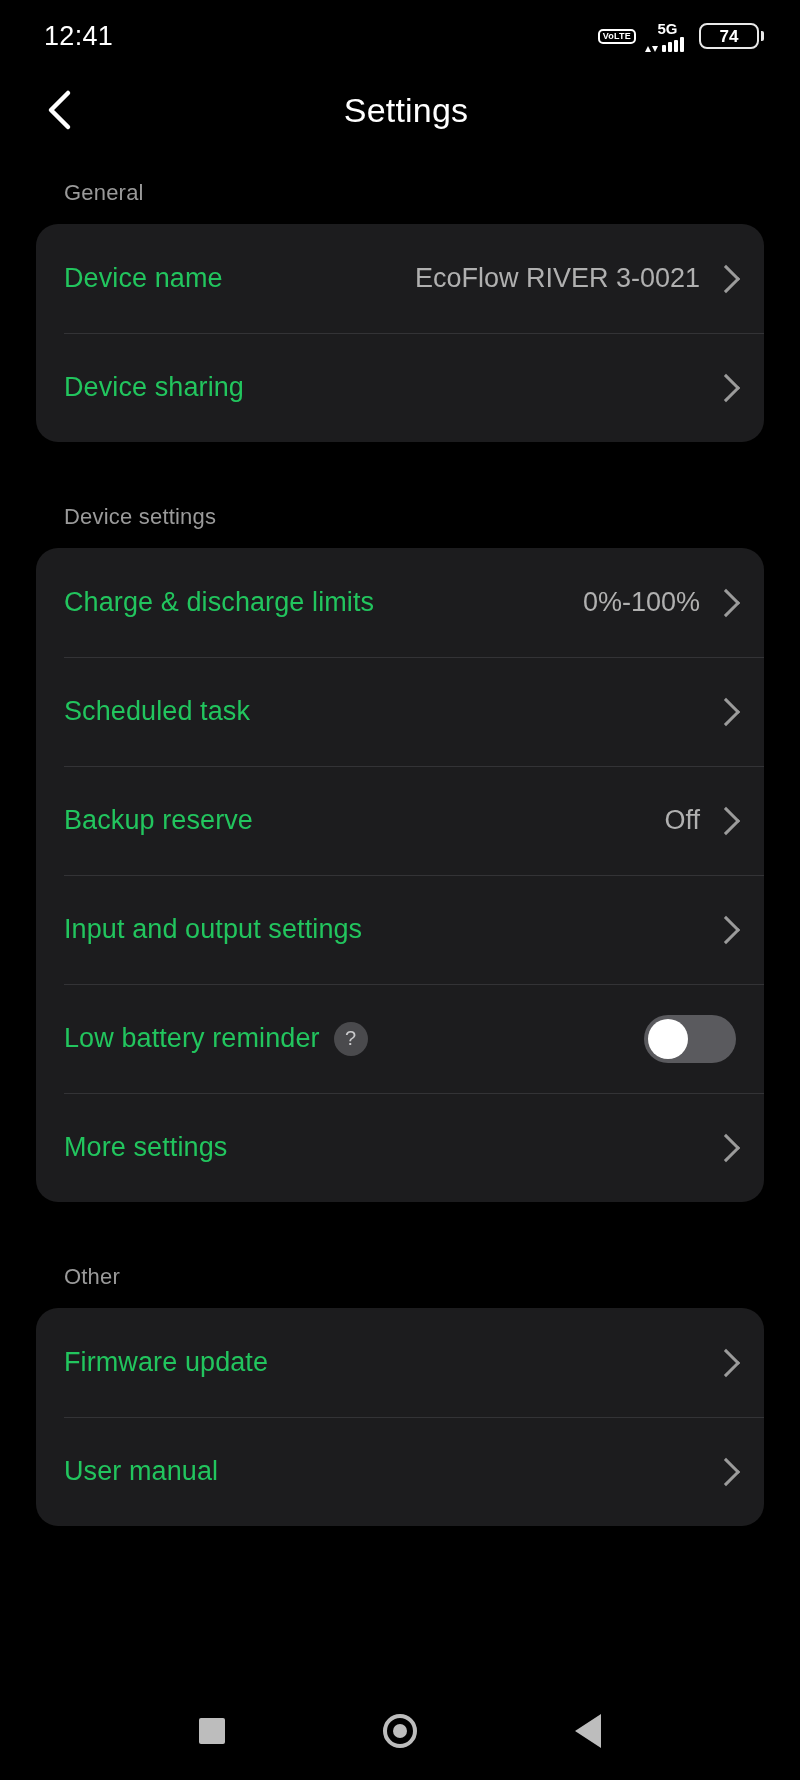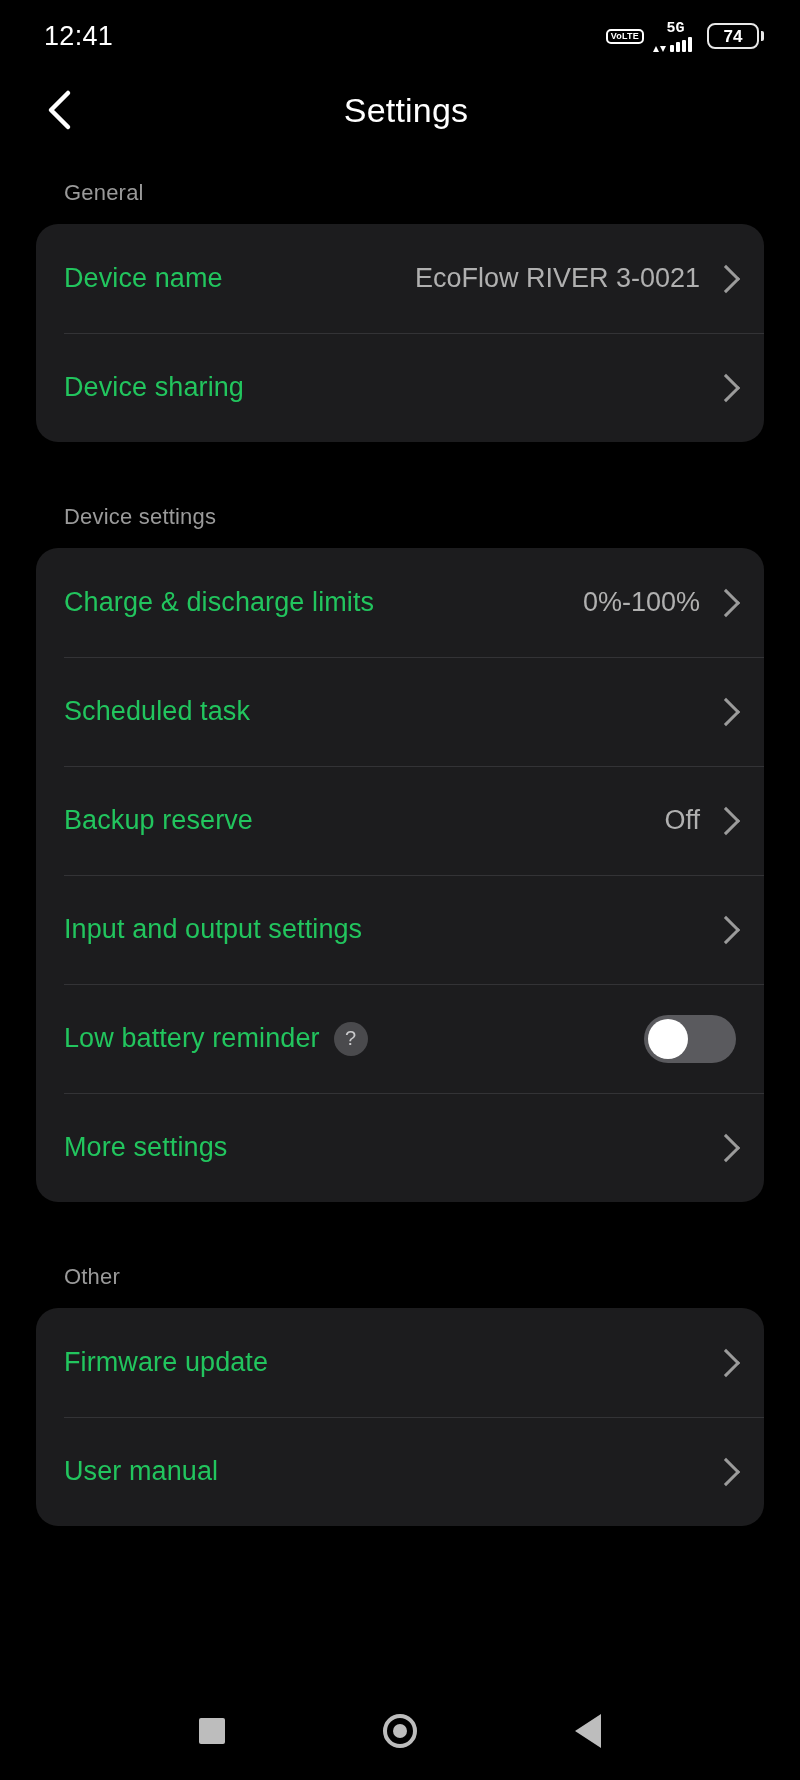--- a/index.html
+++ b/index.html
@@ -16,39 +16,39 @@
     justify-content:space-between; padding:0 36px 0 44px;
   }
   .clock { font-size:27px; font-weight:400; letter-spacing:.3px; color:#fff; }
   .status-right { display:flex; align-items:center; gap:9px; }
   .volte {
     border:2px solid #fff; border-radius:5px;
     padding:1px 3px; display:flex; 
     align-items:flex-start; justify-content:center; line-height:1;
   }
   .volte span { font-size:9px; font-weight:700; color:#fff; letter-spacing:.2px; }
-  .sig-wrap { display:flex; flex-direction:column; align-items:center; gap:1px;font-family:Liberation Mono, monospace; }
+  .sig-wrap { display:flex; flex-direction:column; align-items:center; gap:1px; }
   .sig-label { font-size:15px; font-weight:700; color:#fff; line-height:1; }
   .bars { display:flex; align-items:flex-end; gap:2px; height:15px; }
   .bars i { display:block; width:4px; background:#fff; border-radius:1px; }
   .bars i:nth-child(1){height:5px}
   .bars i:nth-child(2){height:7px}
   .bars i:nth-child(3){height:10px}
   .bars i:nth-child(4){height:12px}
   .bars i:nth-child(5){height:15px}
   .arrows { display:flex; gap:1px; margin-right:2px; }
   .arrows b {
     display:block; width:0; height:0;
     border-left:3px solid transparent; border-right:3px solid transparent;
   }
   .arrows b.up { border-bottom:6px solid #fff; }
   .arrows b.dn { border-top:6px solid #fff; }
   .battery { display:flex; align-items:center; }
   .batt-body {
-    width:52px; height:26px; border:2px solid #e8e8e8;
+    width:60px; height:26px; border:2px solid #e8e8e8;
     border-radius:8px; display:flex; align-items:center;
     justify-content:center;
   }
   .batt-body span { font-size:17px; font-weight:700; color:#fff; line-height:1; }
   .batt-cap { width:3px; height:10px; background:#e8e8e8; border-radius:0 2px 2px 0; margin-left:2px; }
 
   
   .header {
     height:76px; display:flex; align-items:center;
     position:relative; padding:0 44px;

